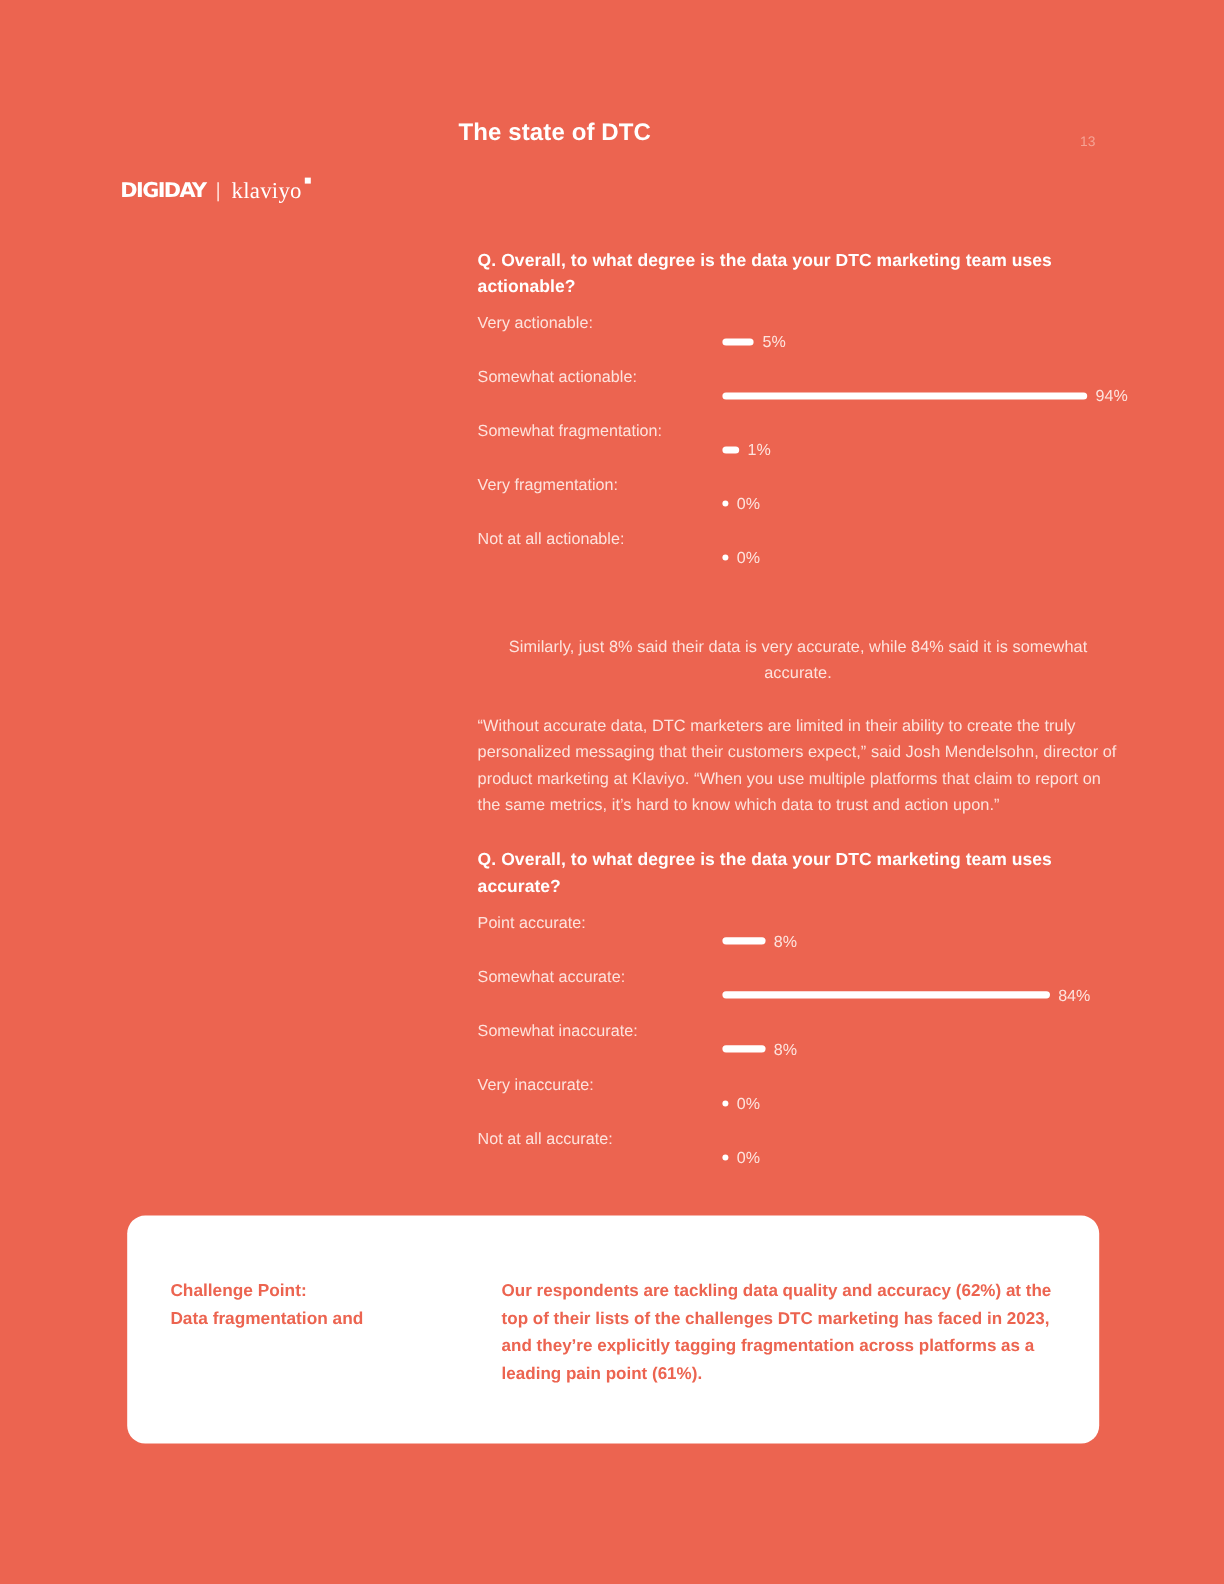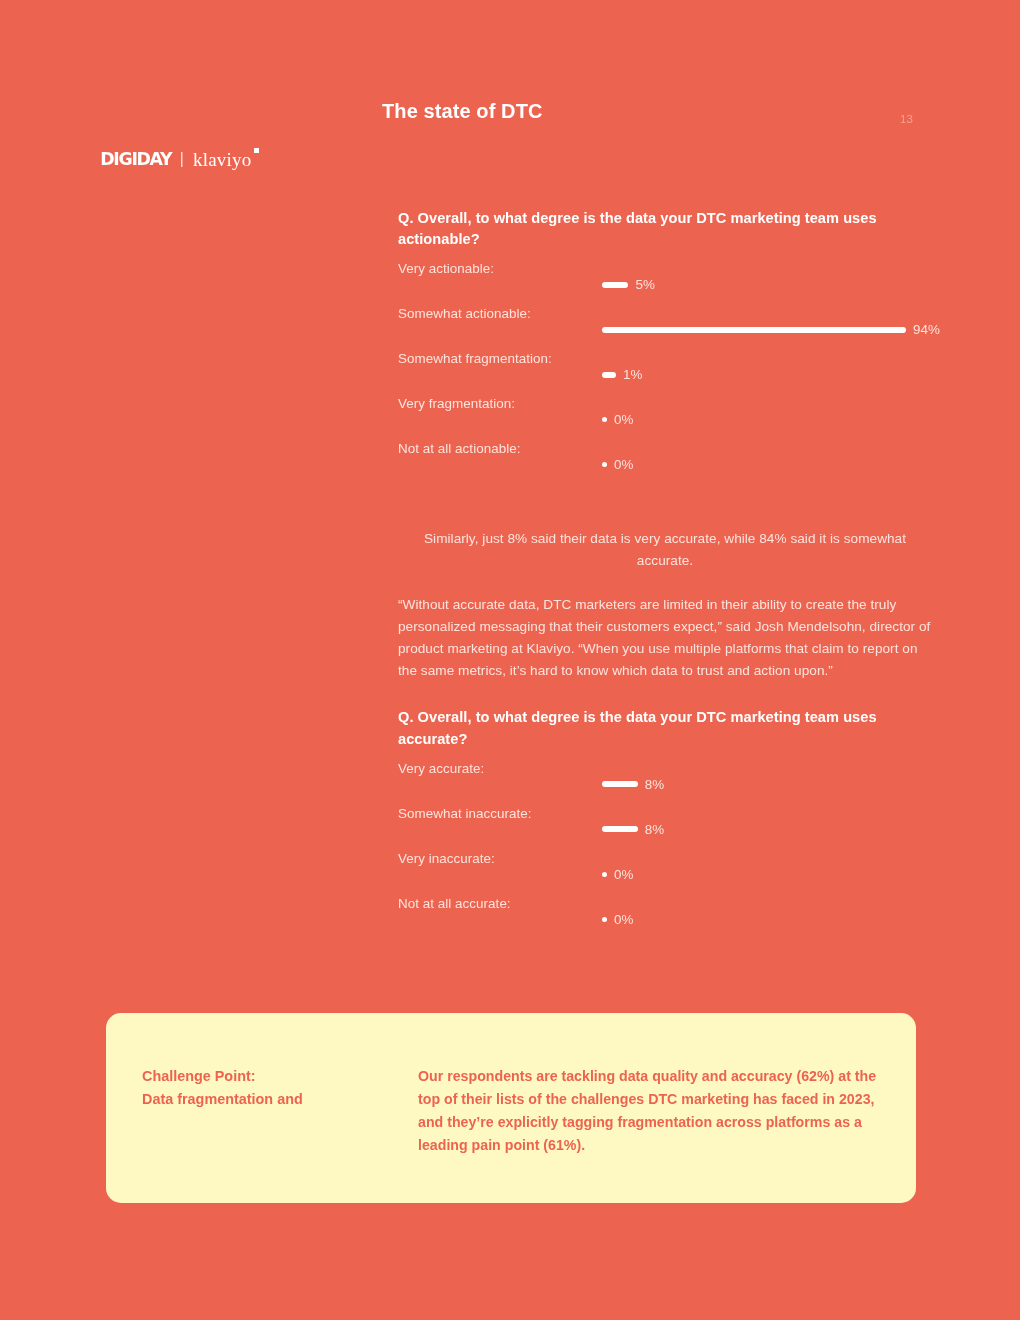--- a/index.html
+++ b/index.html
@@ -159,21 +159,21 @@
     text-align: center;
   }
 
   
   .callout {
     position: absolute;
     left: 106px;
     top: 1013px;
     width: 810px;
     height: 190px;
-    background: #fef9c3;
+    background: #ffffff;
     border-radius: 15px;
   }
   .callout-inner {
     display: flex;
     padding: 52px 0 0 36px;
   }
   .callout-left {
     width: 240px;
     flex: 0 0 240px;
     font-size: 14.4px;
@@ -259,24 +259,31 @@
 
   <p class="para para-first">Similarly, just 8% said their data is very accurate, while 84% said it is somewhat accurate.</p>
   <p class="para">“Without accurate data, DTC marketers are limited in their ability to create the truly personalized messaging that their customers expect,” said Josh Mendelsohn, director of product marketing at Klaviyo. “When you use multiple platforms that claim to report on the same metrics, it’s hard to know which data to trust and action upon.”</p>
 
   <p class="question" style="margin-top:25px">
     <b>Q.</b><span> Overall, to what degree is the data your DTC marketing team uses accurate?</span>
   </p>
 
   <div class="bars">
     <div class="bar-row">
-      <div class="bar-label">Very accurate:</div>
+      <div class="bar-label">Point accurate:</div>
       <div class="bar-track">
         <div class="bar-fill" style="width: 35.828px;"></div>
         <div class="bar-value">8%</div>
+      </div>
+    </div>
+    <div class="bar-row">
+      <div class="bar-label">Somewhat accurate:</div>
+      <div class="bar-track">
+        <div class="bar-fill" style="width: 272.817px;"></div>
+        <div class="bar-value">84%</div>
       </div>
     </div>
     <div class="bar-row">
       <div class="bar-label">Somewhat inaccurate:</div>
       <div class="bar-track">
         <div class="bar-fill" style="width: 35.828px;"></div>
         <div class="bar-value">8%</div>
       </div>
     </div>
     <div class="bar-row">

